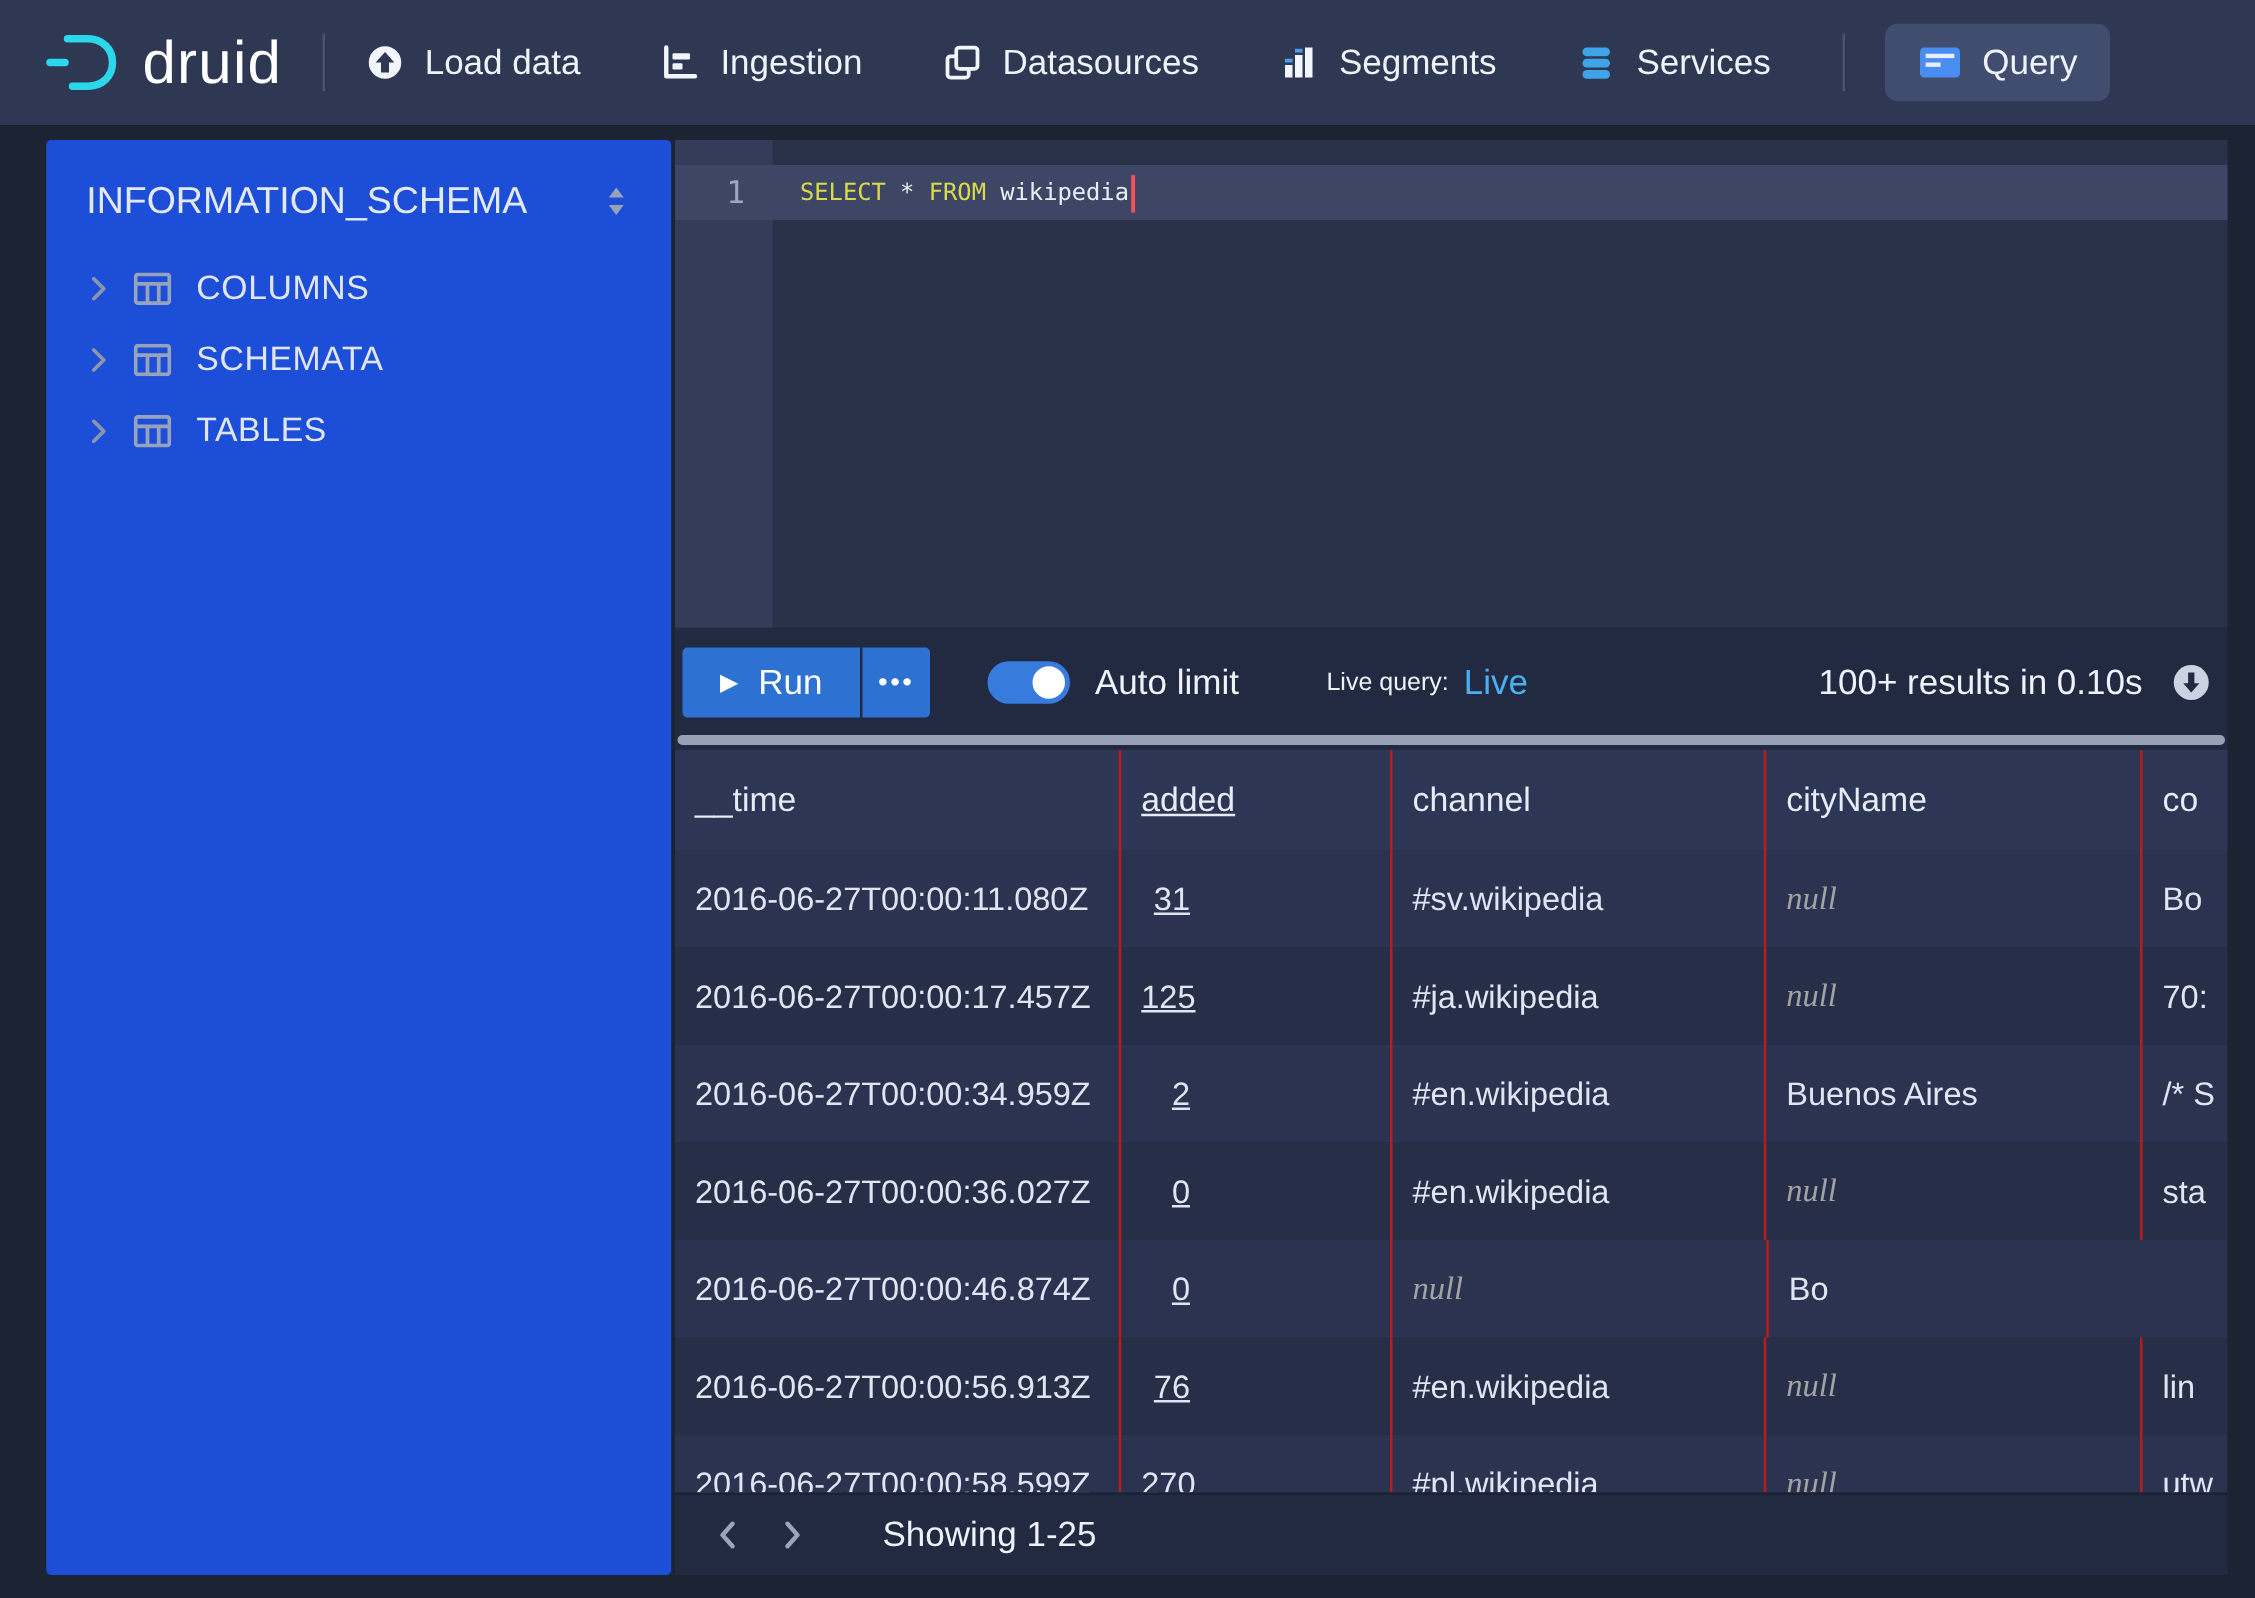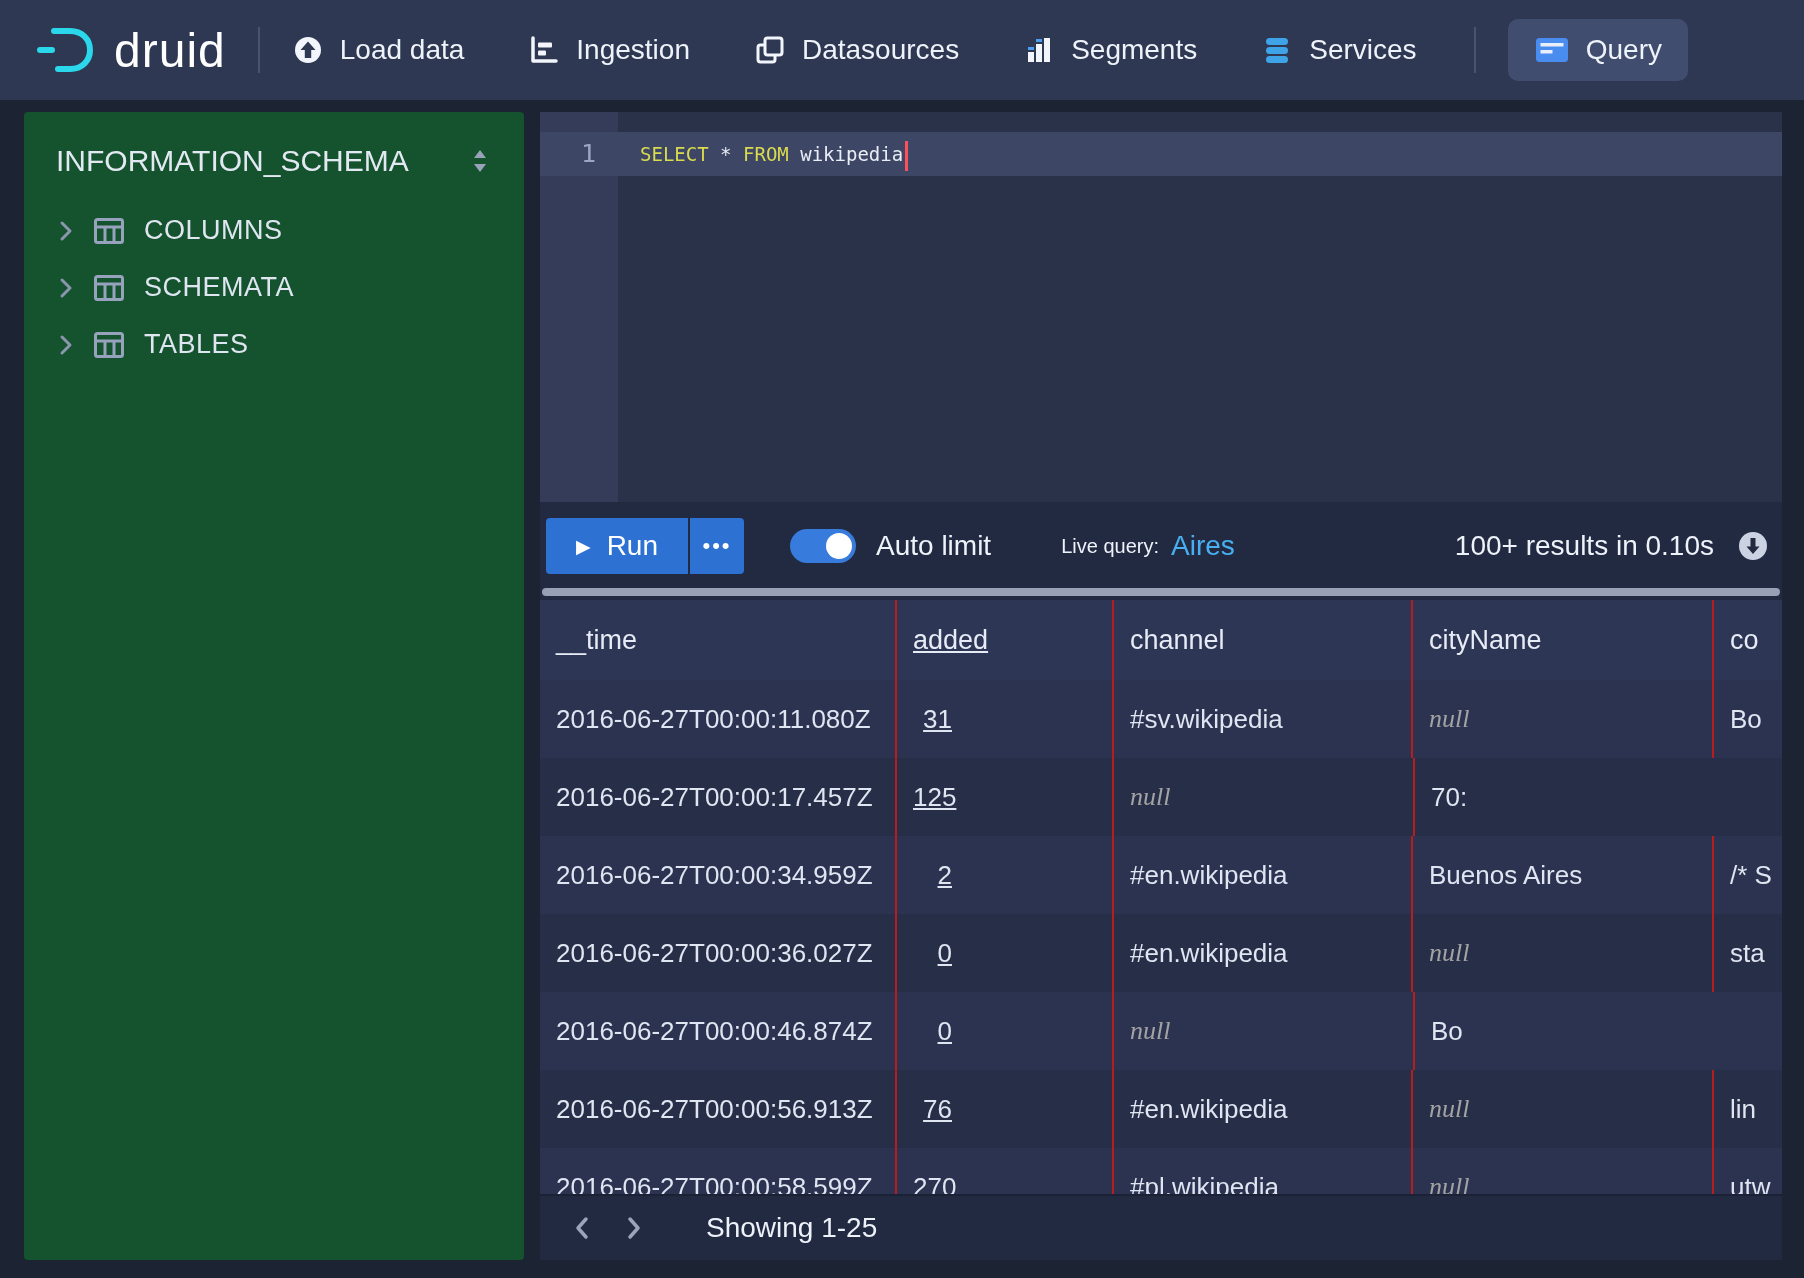--- a/index.html
+++ b/index.html
@@ -13,21 +13,21 @@
   .navbar{position:absolute;top:0;left:0;right:0;height:100px;background:#2f3852;
     display:flex;align-items:center;padding:0 36px;box-sizing:border-box;}
   .brand{display:flex;align-items:center;gap:14px;}
   .brand-text{color:#ffffff;font-size:48px;font-weight:500;letter-spacing:1px;}
   .nav-divider{width:2px;height:46px;background:#49536f;margin:0 32px;flex:none;}
   .nav-items{display:flex;align-items:center;gap:64px;}
   .nav-item{display:flex;align-items:center;gap:16px;color:#eef2f9;font-size:28px;cursor:pointer;white-space:nowrap;}
   .nav-right{margin-left:auto;display:flex;align-items:center;margin-right:80px;}
   .nav-item.active{background:#414d6e;border-radius:10px;padding:15px 26px;}
   
-  .sidebar{position:absolute;left:24px;top:112px;width:500px;height:1148px;background:#14532d;border-radius:4px;box-sizing:border-box;}
+  .sidebar{position:absolute;left:37px;top:112px;width:500px;height:1148px;background:#1d4ed8;border-radius:4px;box-sizing:border-box;}
   .schema-header{display:flex;align-items:center;justify-content:space-between;padding:32px 34px 24px 32px;}
   .schema-title{color:#e3e9f3;font-size:30px;}
   .tree-item{display:flex;align-items:center;gap:20px;padding:13px 34px;color:#e0e6f1;font-size:27px;letter-spacing:.5px;cursor:pointer;}
   .tree-item .caret{flex:none;display:flex;}
   
   .main{position:absolute;left:540px;top:112px;right:22px;height:1148px;background:#222a42;
     display:flex;flex-direction:column;box-sizing:border-box;}
   
   .editor{height:390px;background:#2a3249;position:relative;flex:none;
     font-family:"DejaVu Sans Mono", monospace;}
@@ -233,21 +233,21 @@
         <span class="play">▶</span>
         <span>Run</span>
       </button>
       <button class="btn-more">•••</button>
     </div>
     <div class="switch">
       <div class="switch-knob"></div>
     </div>
     <span class="tb-label">Auto limit</span>
     <span class="live-label">Live query:</span>
-    <span class="live-value">Aires</span>
+    <span class="live-value">Live</span>
     <span class="results-info">100+ results in 0.10s</span>
     <span class="dl-icon">
       <svg width="34" height="34" viewBox="0 0 34 34">
         <circle cx="17" cy="17" r="14" fill="#cbd3e2"></circle>
         <path d="M17 25 l-6.5-7.5 h4 v-8.5 h5 v8.5 h4 z" fill="#222a42"></path>
       </svg>
     </span>
   </div>
 
   <div class="hscroll"></div>
@@ -263,20 +263,21 @@
     <div class="trow odd">
       <div class="tcell c0">2016-06-27T00:00:11.080Z</div>
       <div class="tcell c1 num">31</div>
       <div class="tcell c2">#sv.wikipedia</div>
       <div class="tcell c3 null">null</div>
       <div class="tcell c4">Bo</div>
     </div>
     <div class="trow even">
       <div class="tcell c0">2016-06-27T00:00:17.457Z</div>
       <div class="tcell c1 num">125</div>
+      <div class="tcell c2">#ja.wikipedia</div>
       <div class="tcell c3 null">null</div>
       <div class="tcell c4">70:</div>
     </div>
     <div class="trow odd">
       <div class="tcell c0">2016-06-27T00:00:34.959Z</div>
       <div class="tcell c1 num">2</div>
       <div class="tcell c2">#en.wikipedia</div>
       <div class="tcell c3">Buenos Aires</div>
       <div class="tcell c4">/* S</div>
     </div>

